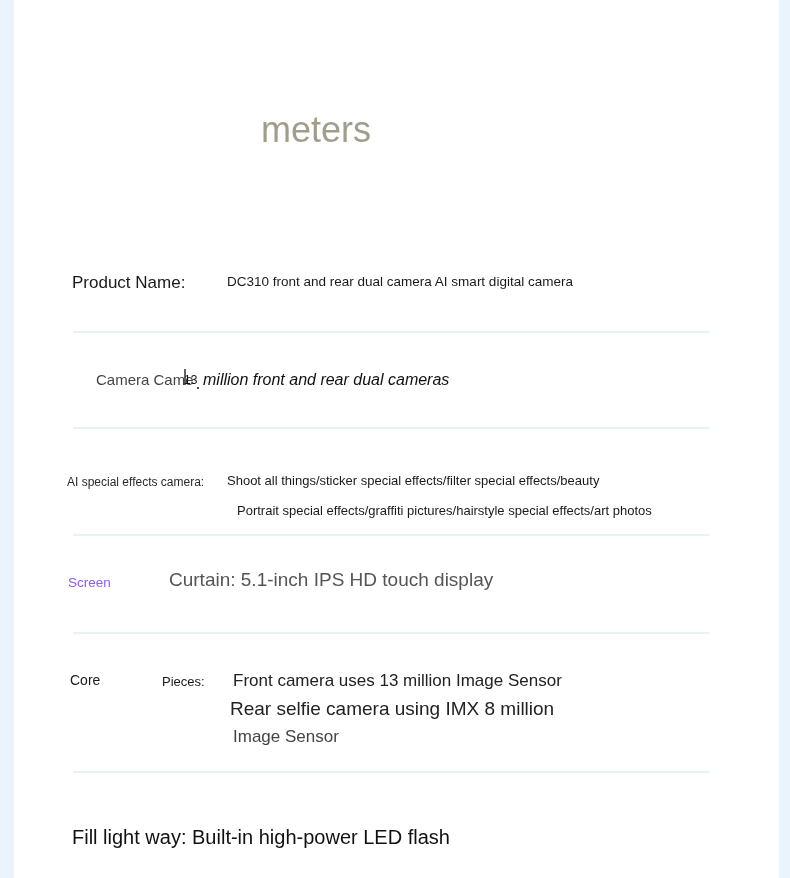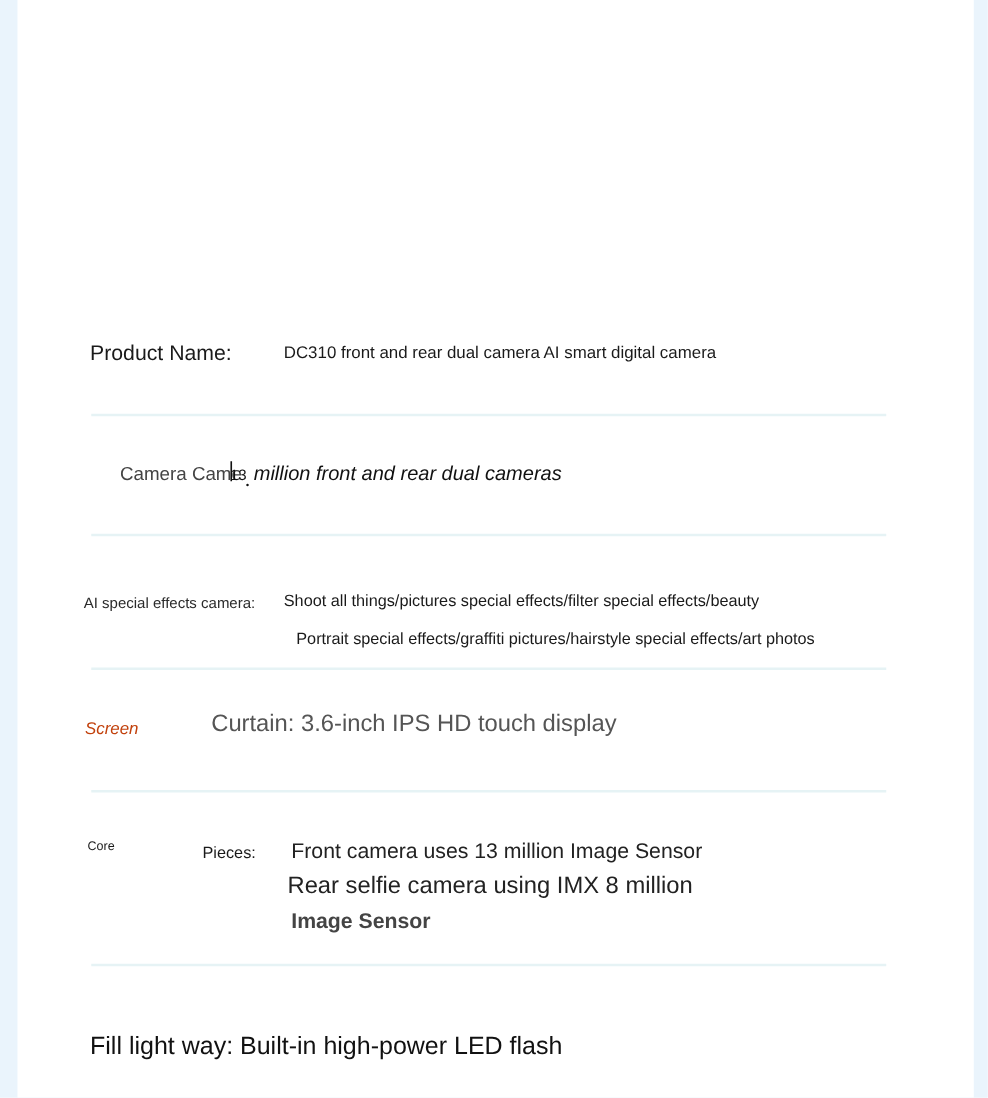--- a/index.html
+++ b/index.html
@@ -35,66 +35,67 @@
       width: 636px;
       height: 2px;
       background: #e6f3f5;
     }
     .lbl-large { font-size: 17px; color: #1a1a1a; text-align: right; }
     .val-small { font-size: 13.5px; color: #1a1a1a; text-align: center; }
     .cam-label { font-size: 15px; color: #444444; margin-left: 23px; }
     .cam-value { font-size: 16px; color: #111111; }
     .ai-label { font-size: 12px; color: #2a2a2a; }
     .ai-value { font-size: 13px; color: #1a1a1a; }
-    .scr-label { font-size: 13.5px; color: #c2410c; font-style: italic; }
+    .scr-label { font-size: 13.5px; color: #8b5cf6; }
     .scr-value { font-size: 19px; color: #555555; }
-    .core-label { font-size: 10px; color: #1a1a1a; }
+    .core-label { font-size: 14px; color: #1a1a1a; }
     .pieces-label { font-size: 13px; color: #1a1a1a; }
     .core-v1 { font-size: 17px; color: #222222; }
     .core-v2 { font-size: 19px; color: #222222; }
     .core-v3 { font-size: 17px; color: #444444; }
     .fill { font-size: 20px; color: #111111; }
     .cursor-icon {
       position: absolute;
       left: 181px;
       top: 368px;
       width: 20px;
       height: 22px;
     }
   </style>
 </head>
 <body>
 
 <div class="page"></div>
 
 <div class="abs title">
+  <div>meters</div>
 </div>
 
 <div class="abs lbl-large" style="left:72px; top:273px;">Product Name:</div>
 <div class="abs val-small" style="left:227px; top:274px;">DC310 front and rear dual camera AI smart digital camera</div>
 <div class="divider" style="top:331px;"></div>
 
 <div class="abs cam-label" style="left:73px; top:371px;">Camera Came</div>
 <div class="abs cam-value" style="left:203px; top:371px;font-style:italic;">million front and rear dual cameras</div>
 <svg class="cursor-icon" viewBox="0 0 20 22">
   <line x1="4" y1="1" x2="4" y2="17" stroke="#111" stroke-width="1.3"></line>
   <text x="3" y="16" font-size="12" font-family="Liberation Sans, sans-serif" fill="#111">13</text>
   <circle cx="17" cy="20" r="1" fill="#111"></circle>
 </svg>
 <div class="divider" style="top:427px;"></div>
 
 <div class="abs ai-label" style="left:67px; top:475px;">AI special effects camera:</div>
-<div class="abs ai-value" style="left:227px; top:473px;">Shoot all things/pictures special effects/filter special effects/beauty</div>
+<div class="abs ai-value" style="left:227px; top:473px;">Shoot all things/sticker special effects/filter special effects/beauty</div>
 <div class="abs ai-value" style="left:237px; top:503px;">Portrait special effects/graffiti pictures/hairstyle special effects/art photos</div>
 <div class="divider" style="top:534px;"></div>
 
 <div class="abs scr-label" style="left:68px; top:575px;">Screen</div>
-<div class="abs scr-value" style="left:169px; top:569px;">Curtain: 3.6-inch IPS HD touch display</div>
+<div class="abs scr-value" style="left:169px; top:569px;">Curtain: 5.1-inch IPS HD touch display</div>
 <div class="divider" style="top:632px;"></div>
 
 <div class="abs core-label" style="left:70px; top:672px;">Core</div>
 <div class="abs pieces-label" style="left:162px; top:674px;">Pieces:</div>
 <div class="abs core-v1" style="left:233px; top:671px;">Front camera uses 13 million Image Sensor</div>
 <div class="abs core-v2" style="left:230px; top:698px;">Rear selfie camera using IMX 8 million</div>
-<div class="abs core-v3" style="left:233px; top:727px;font-weight:bold;">Image Sensor</div>
+<div class="abs core-v3" style="left:233px; top:727px;">Image Sensor</div>
 <div class="divider" style="top:771px;"></div>
 
 <div class="abs fill" style="left:72px; top:826px;">Fill light way: Built-in high-power LED flash</div>
 
 </body></html>

